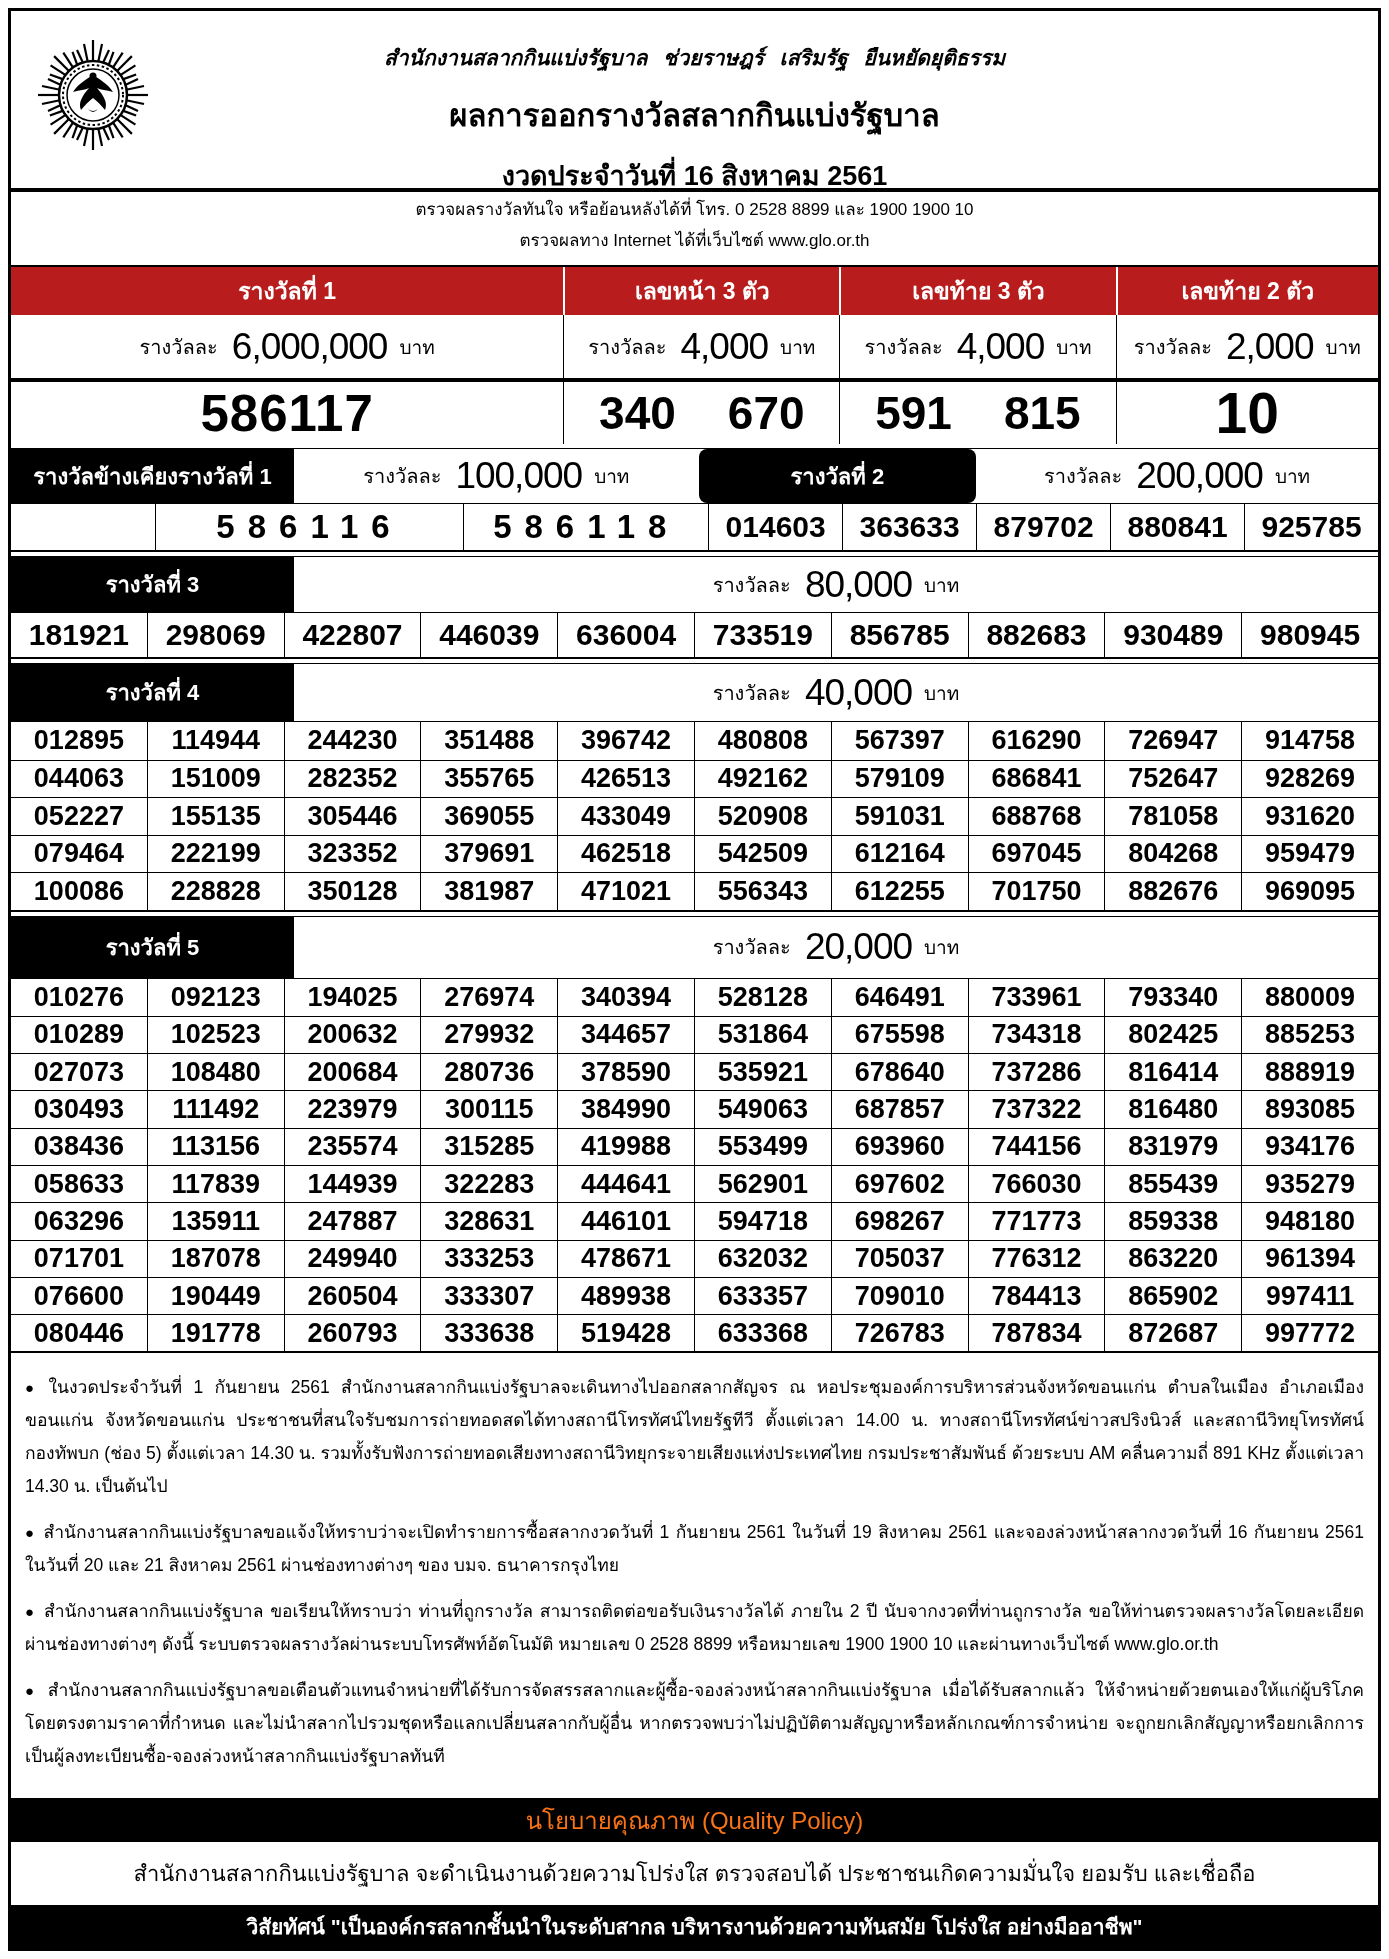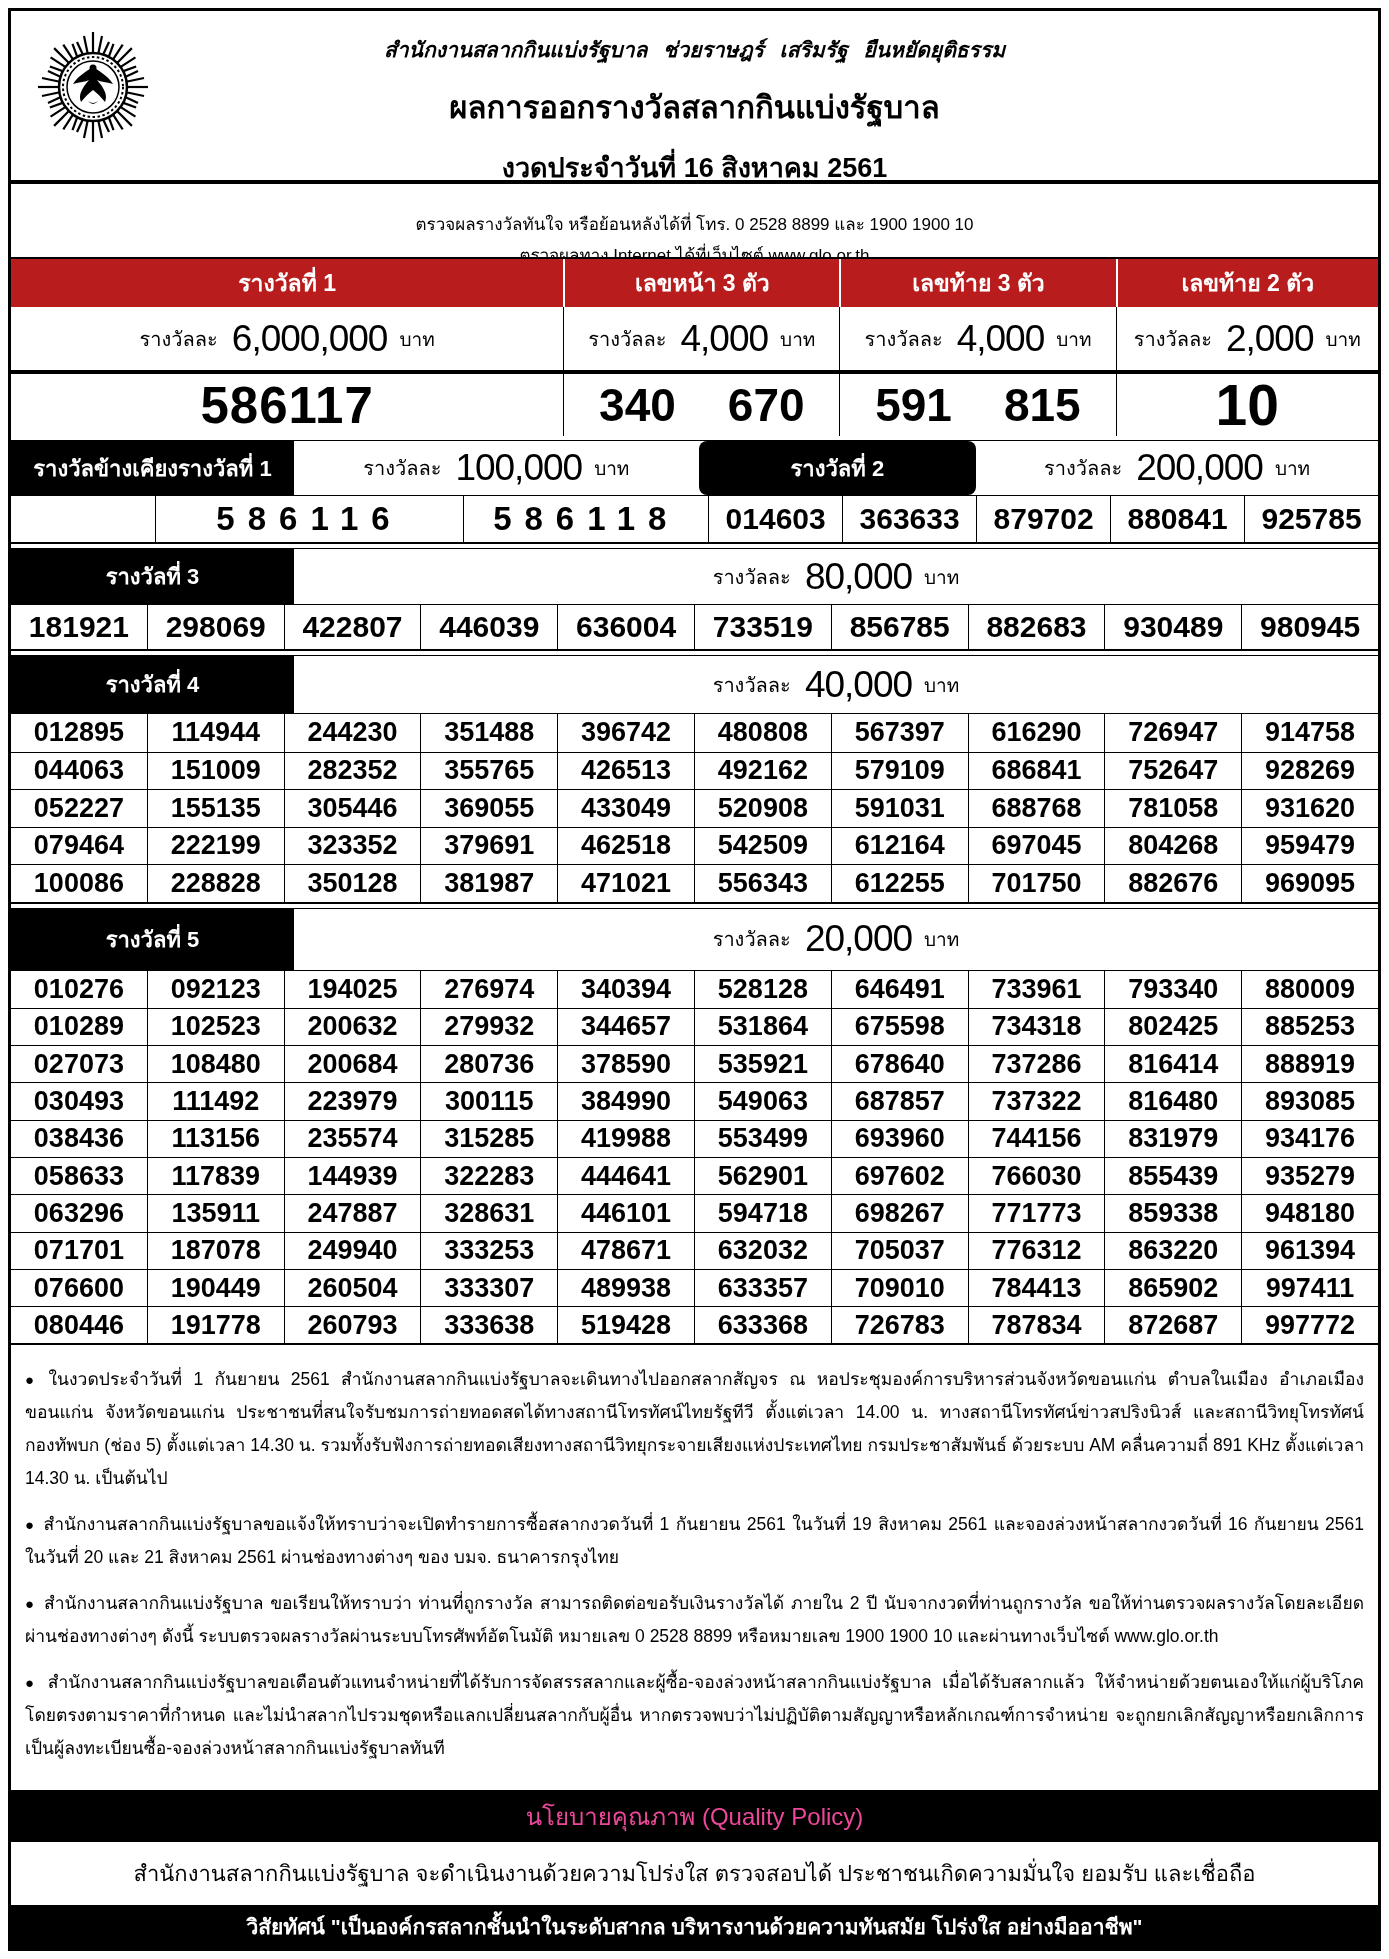--- a/index.html
+++ b/index.html
@@ -8,28 +8,28 @@
     width: 1389px; height: 1959px; position: relative;
     font-family: "Liberation Sans", "DejaVu Sans", sans-serif;
     color: #000;
   }
   .frame {
     position: absolute; left: 8px; top: 8px; width: 1373px; height: 1943px;
     border: 3px solid #000; background: #fff; overflow: hidden;
   }
 
   
-  .hd { position: relative; height: 173px; border-bottom: 4px solid #000; overflow: hidden; }
+  .hd { position: relative; height: 173px; border-bottom: 4px solid #000; overflow: hidden; margin-top: 8px; }
   .logo { position: absolute; left: 22px; top: 14px; width: 120px; height: 124px; }
   .hd-motto { text-align: center; font-style: italic; font-weight: bold; font-size: 21px; padding-top: 22px; word-spacing: 10px; }
   .hd-title { text-align: center; font-weight: bold; font-size: 31px; margin-top: 16px; }
   .hd-date  { text-align: center; font-weight: bold; font-size: 27px; margin-top: 14px; }
 
   
-  .info { height: 75px; border-bottom: 2px solid #000; text-align: center; font-size: 17px; padding-top: 25px; line-height: 31px; overflow: hidden; }
+  .info { height: 75px; border-bottom: 2px solid #000; text-align: center; font-size: 17px; padding-top: 2px; line-height: 31px; overflow: hidden; }
 
   
   .b1-row { display: flex; width: 100%; overflow: hidden; }
   .b1-c1 { width: 40.4%; } .b1-c2 { width: 20.2%; } .b1-c3 { width: 20.2%; } .b1-c4 { width: 19.2%; }
   .b1-black { height: 48px; }
   .b1-black > div { background: #b91c1c; color: #fff; font-weight: bold; font-size: 23px; display: flex; align-items: center; justify-content: center; }
   .b1-black > div + div { border-left: 2px solid #fff; }
   .b1-prize { height: 67px; border-bottom: 4px solid #000; }
   .b1-prize > div { display: flex; align-items: center; justify-content: center; }
   .b1-prize > div + div, .b1-nums > div + div { border-left: 1.5px solid #000; }
@@ -70,21 +70,21 @@
   .p4 .psec-hd { height: 58px; } .p4 .num-row { height: 37.5px; } .p4 .num-cell { font-size: 27px; }
   .p5 .psec-hd { height: 62px; } .p5 .num-row { height: 37.3px; } .p5 .num-cell { font-size: 27px; }
 
   
   .notes { height: 424px; padding: 18px 14px 0 14px; font-size: 17.5px; line-height: 33px; text-align: justify; overflow: hidden; }
   .notes p { margin-bottom: 13px; }
   .bullet { font-size: 15px; margin-right: 8px; }
 
   
   .footer { position: absolute; left: 0; right: 0; bottom: 0; }
-  .qp-bar { background: #000; color: #ec4899; height: 52px; display: flex; align-items: center; justify-content: center; font-size: 24px; }
+  .qp-bar { background: #000; color: #f97316; height: 44px; display: flex; align-items: center; justify-content: center; font-size: 24px; }
   .qp-body { height: 63px; display: flex; align-items: center; justify-content: center; font-weight: normal; font-size: 22px; }
   .vision-bar { background: #000; color: #fff; height: 43px; display: flex; align-items: center; justify-content: center; font-weight: bold; font-size: 21px; }
 </style>
 </head>
 <body>
 
 <div class="frame">
 
   <div class="hd">
     <svg class="logo" viewBox="0 0 120 120" aria-hidden="true">

